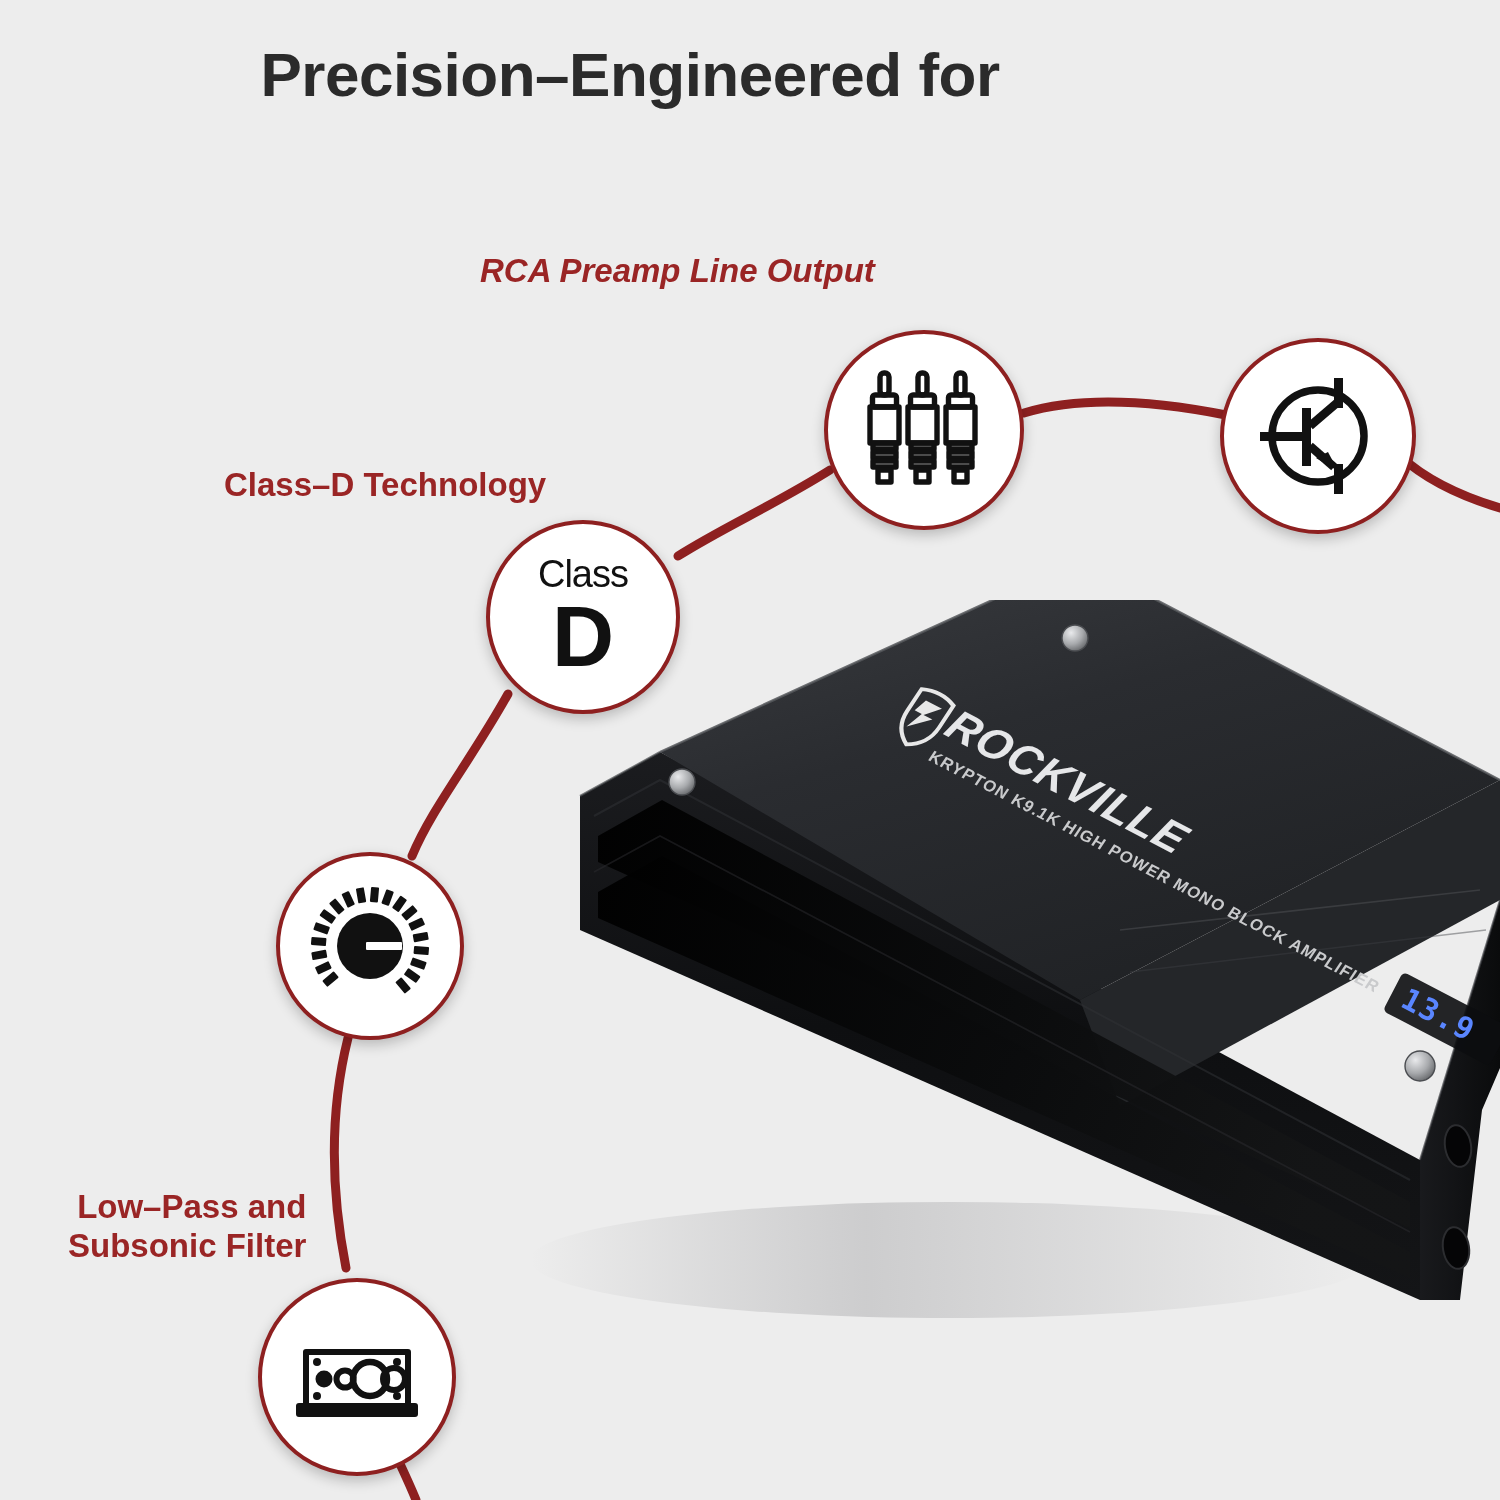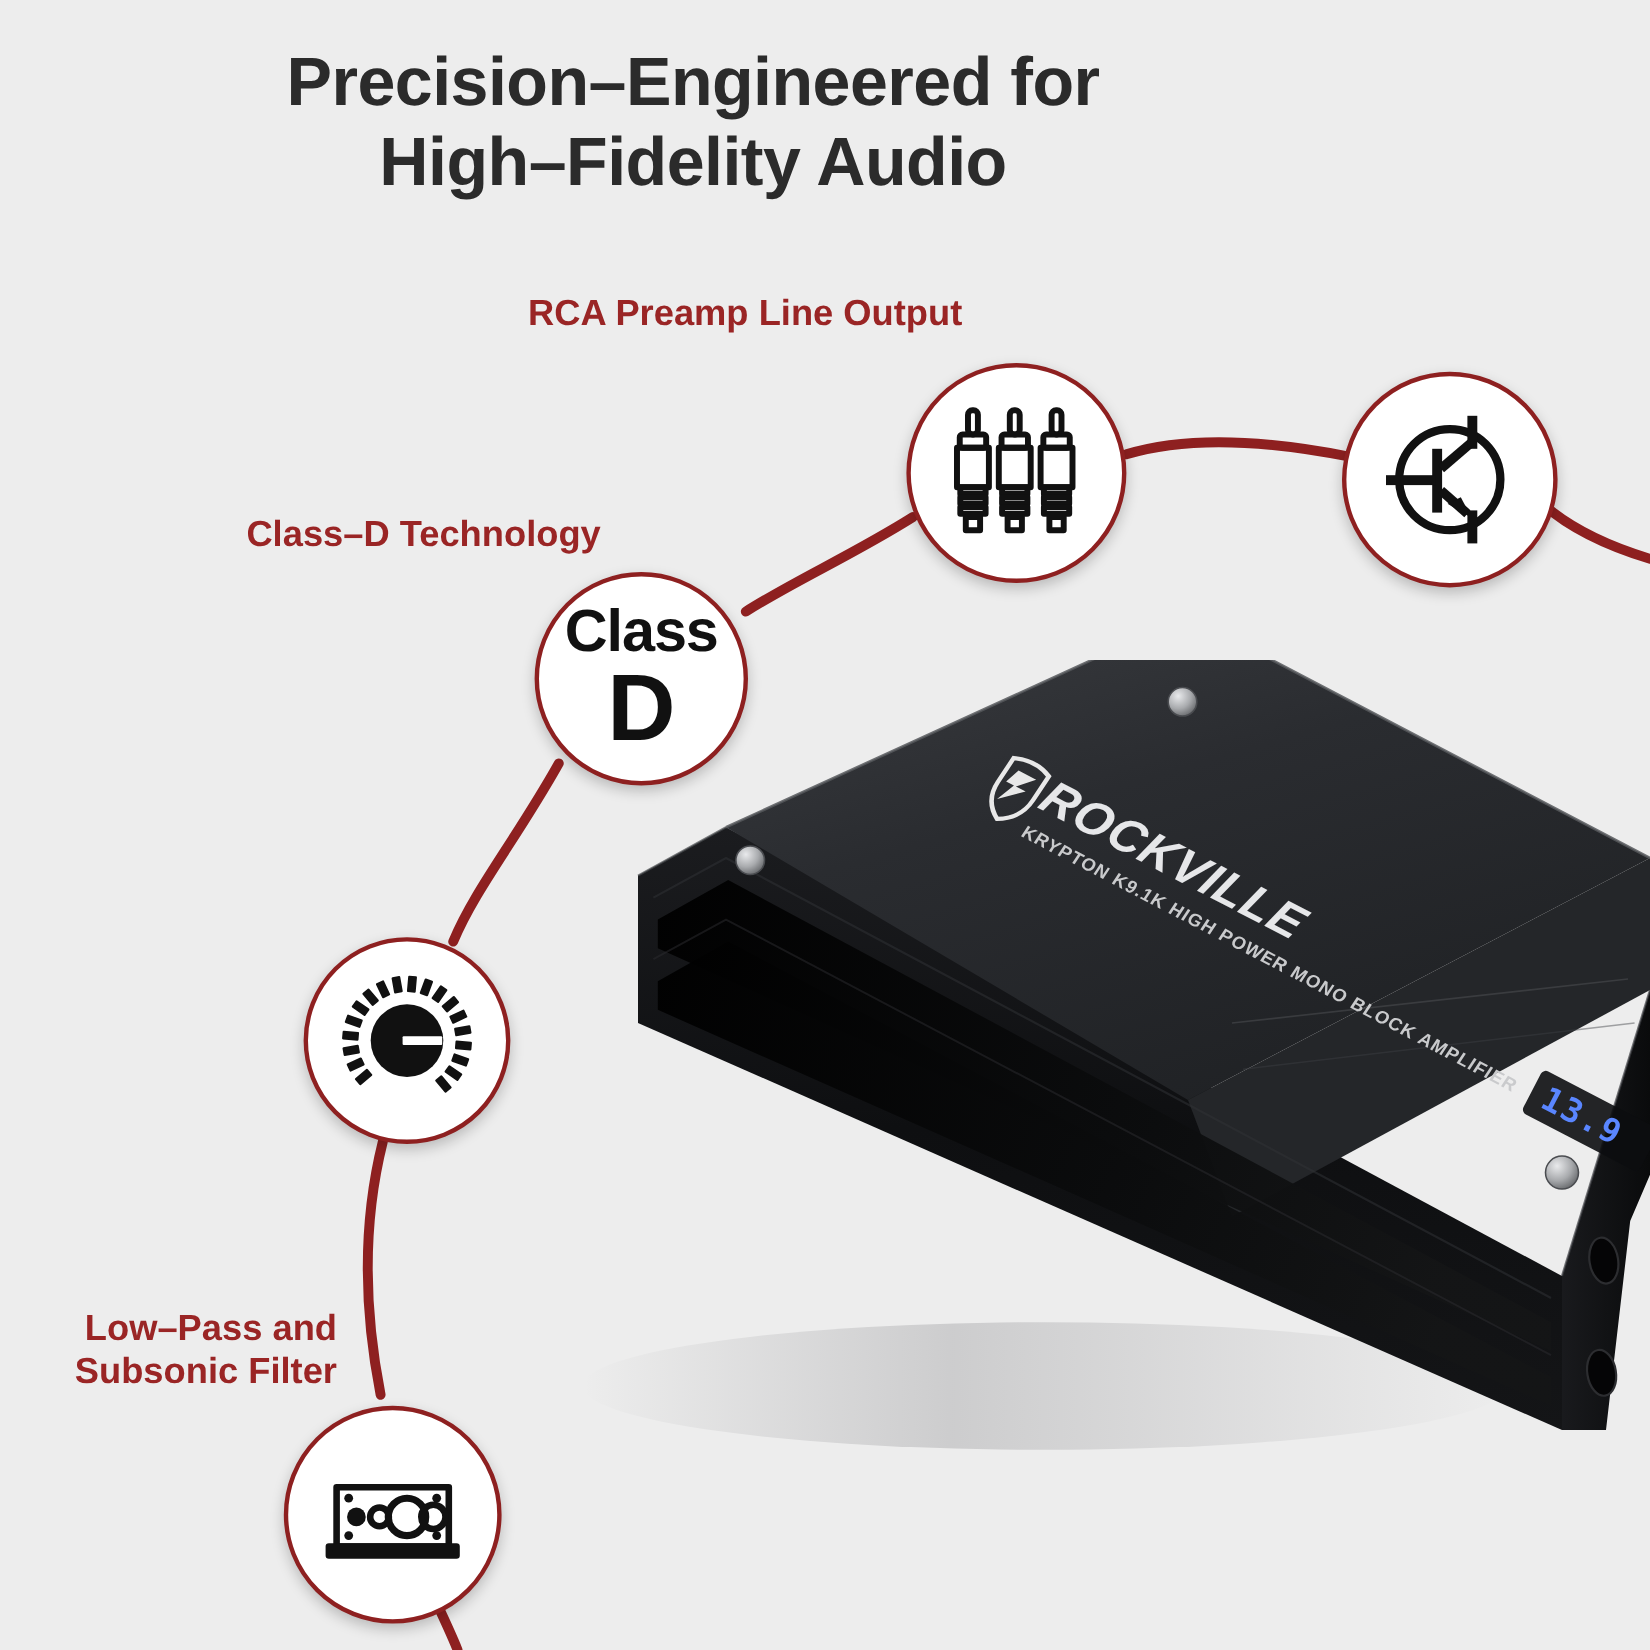--- a/index.html
+++ b/index.html
@@ -65,39 +65,38 @@
   }
 
   
   #node-classd-inner {
     text-align:center;
     color:#111;
     line-height:0.96;
   }
   #node-classd-inner .cd-top {
     display:block;
-    font-size:54px;
-    font-weight:bold;
+    font-size:38px;
+    font-weight:normal;
     letter-spacing:-1px;
   }
   #node-classd-inner .cd-bottom {
     display:block;
     font-size:86px;
     font-weight:bold;
     margin-top:2px;
   }
 </style>
 </head>
 <body>
 
 <div id="stage">
 
   <div id="title">
     <span class="l">Precision–Engineered for</span>
-    <span class="l">High–Fidelity Audio</span>
   </div>
 
   <div id="product">
     <svg width="980" height="760" viewBox="0 0 980 760">
       <defs>
         <linearGradient id="topFace" x1="0" y1="0" x2="0.55" y2="1">
           <stop offset="0%" stop-color="#3b3d41"></stop>
           <stop offset="45%" stop-color="#2a2c30"></stop>
           <stop offset="100%" stop-color="#202225"></stop>
         </linearGradient>
@@ -200,21 +199,21 @@
 
     <path d="M 830 470 C 776 504 722 528 678 556" fill="none" stroke="#8e2020" stroke-width="9" stroke-linecap="round"></path>
 
     <path d="M 508 694 C 470 762 432 808 412 856" fill="none" stroke="#8e2020" stroke-width="9" stroke-linecap="round"></path>
 
     <path d="M 348 1038 C 330 1110 330 1186 346 1268" fill="none" stroke="#8e2020" stroke-width="9" stroke-linecap="round"></path>
 
     <path d="M 386 1434 C 398 1460 408 1480 416 1500" fill="none" stroke="#8e2020" stroke-width="9" stroke-linecap="round"></path>
   </svg>
 
-  <div class="label" style="left:480px; top:265px;">RCA Preamp Line Output</div>
+  <div class="label" style="left:480px; top:252px;font-style:italic;">RCA Preamp Line Output</div>
 
 
   <div class="label" style="left:224px; top:466px;">Class–D Technology</div>
 
 
   <div class="label" style="left:68px; top:1188px; text-align:right;">Low–Pass and
 Subsonic Filter</div>
 
   <div class="node" style="left:824px; top:330px; width:200px; height:200px;">
     <span>

